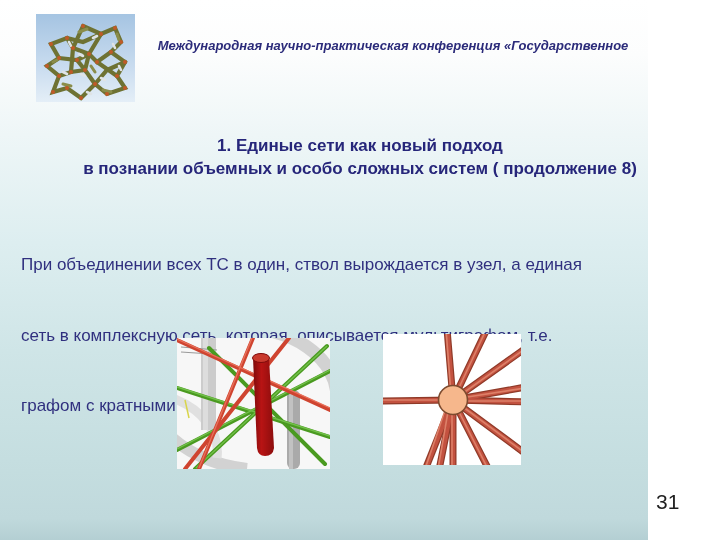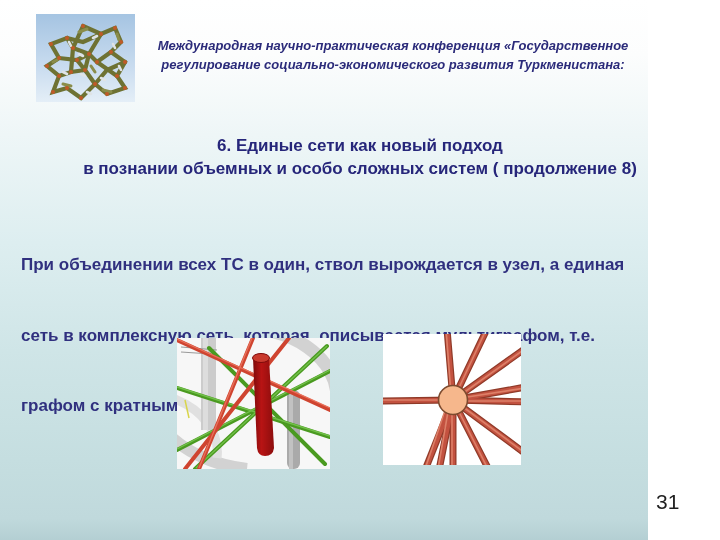--- a/index.html
+++ b/index.html
@@ -24,21 +24,21 @@
   .title-block{
     left:10px;top:134px;width:700px;
     text-align:center;
     font-size:17px;line-height:23px;
     font-weight:bold;
     color:#26267a;
   }
   .body-block{
     left:21px;top:206px;width:680px;
     font-size:17px;line-height:23.5px;
-    font-weight:bold;
+    font-weight:normal;
     color:#30307f;
     white-space:pre-wrap;
   }
   .page-number{
     left:656px;top:490px;
     font-size:21px;color:#1f1f1f;
   }
   .img-frame{display:block;}
   .lattice-img{left:33px;top:14px;width:102px;height:94px;}
   .trunk-img{left:177px;top:338px;width:153px;height:131px;}
@@ -113,25 +113,24 @@
         <circle cx="56" cy="40" r="2"></circle>
         <circle cx="52" cy="56" r="2"></circle>
       <circle cx="44" cy="46" r="2"></circle>
         <circle cx="64" cy="48" r="2"></circle>
         <circle cx="38" cy="58" r="2"></circle>
     </g>
   </svg>
 
   <div class="abs header-block">
     <div>Международная научно-практическая конференция «Государственное</div>
-    <div>регулирование социально-экономического развития Туркменистана:</div>
   </div>
 
   <div class="abs title-block">
-    <div>6. Единые сети как новый подход</div>
+    <div>1. Единые сети как новый подход</div>
     <div>в познании  объемных и особо сложных систем ( продолжение 8)</div>
   </div>
 
   <div class="abs body-block">
     <div>При объединении всех ТС в один, ствол вырождается в узел, а единая</div>
     <div>сеть в комплексную сеть, которая  описывается мультиграфом, т.е.</div>
     <div>графом с кратными ребрами.</div>
   </div>
 
   <svg class="abs img-frame trunk-img" viewBox="0 0 153 131">

